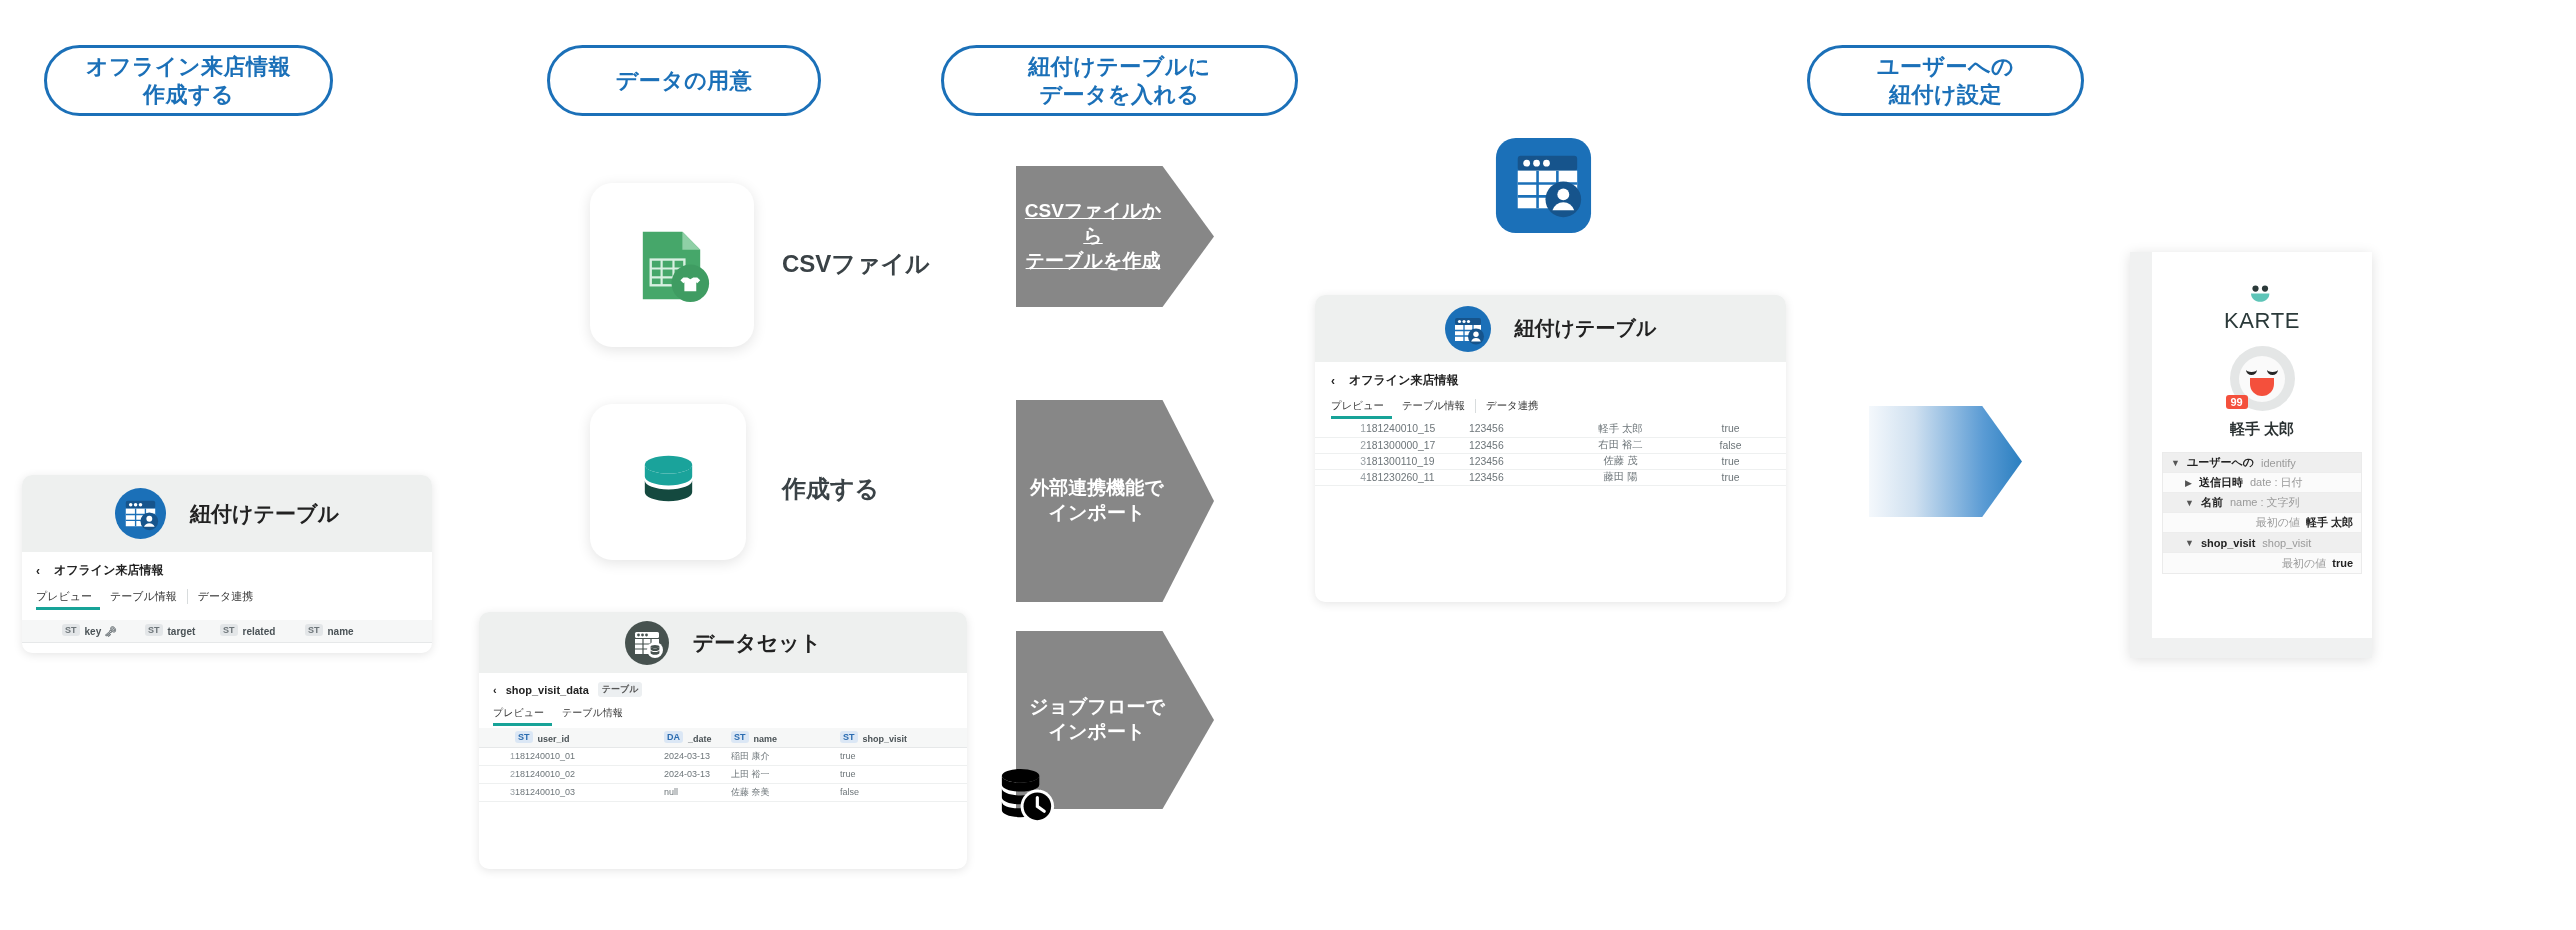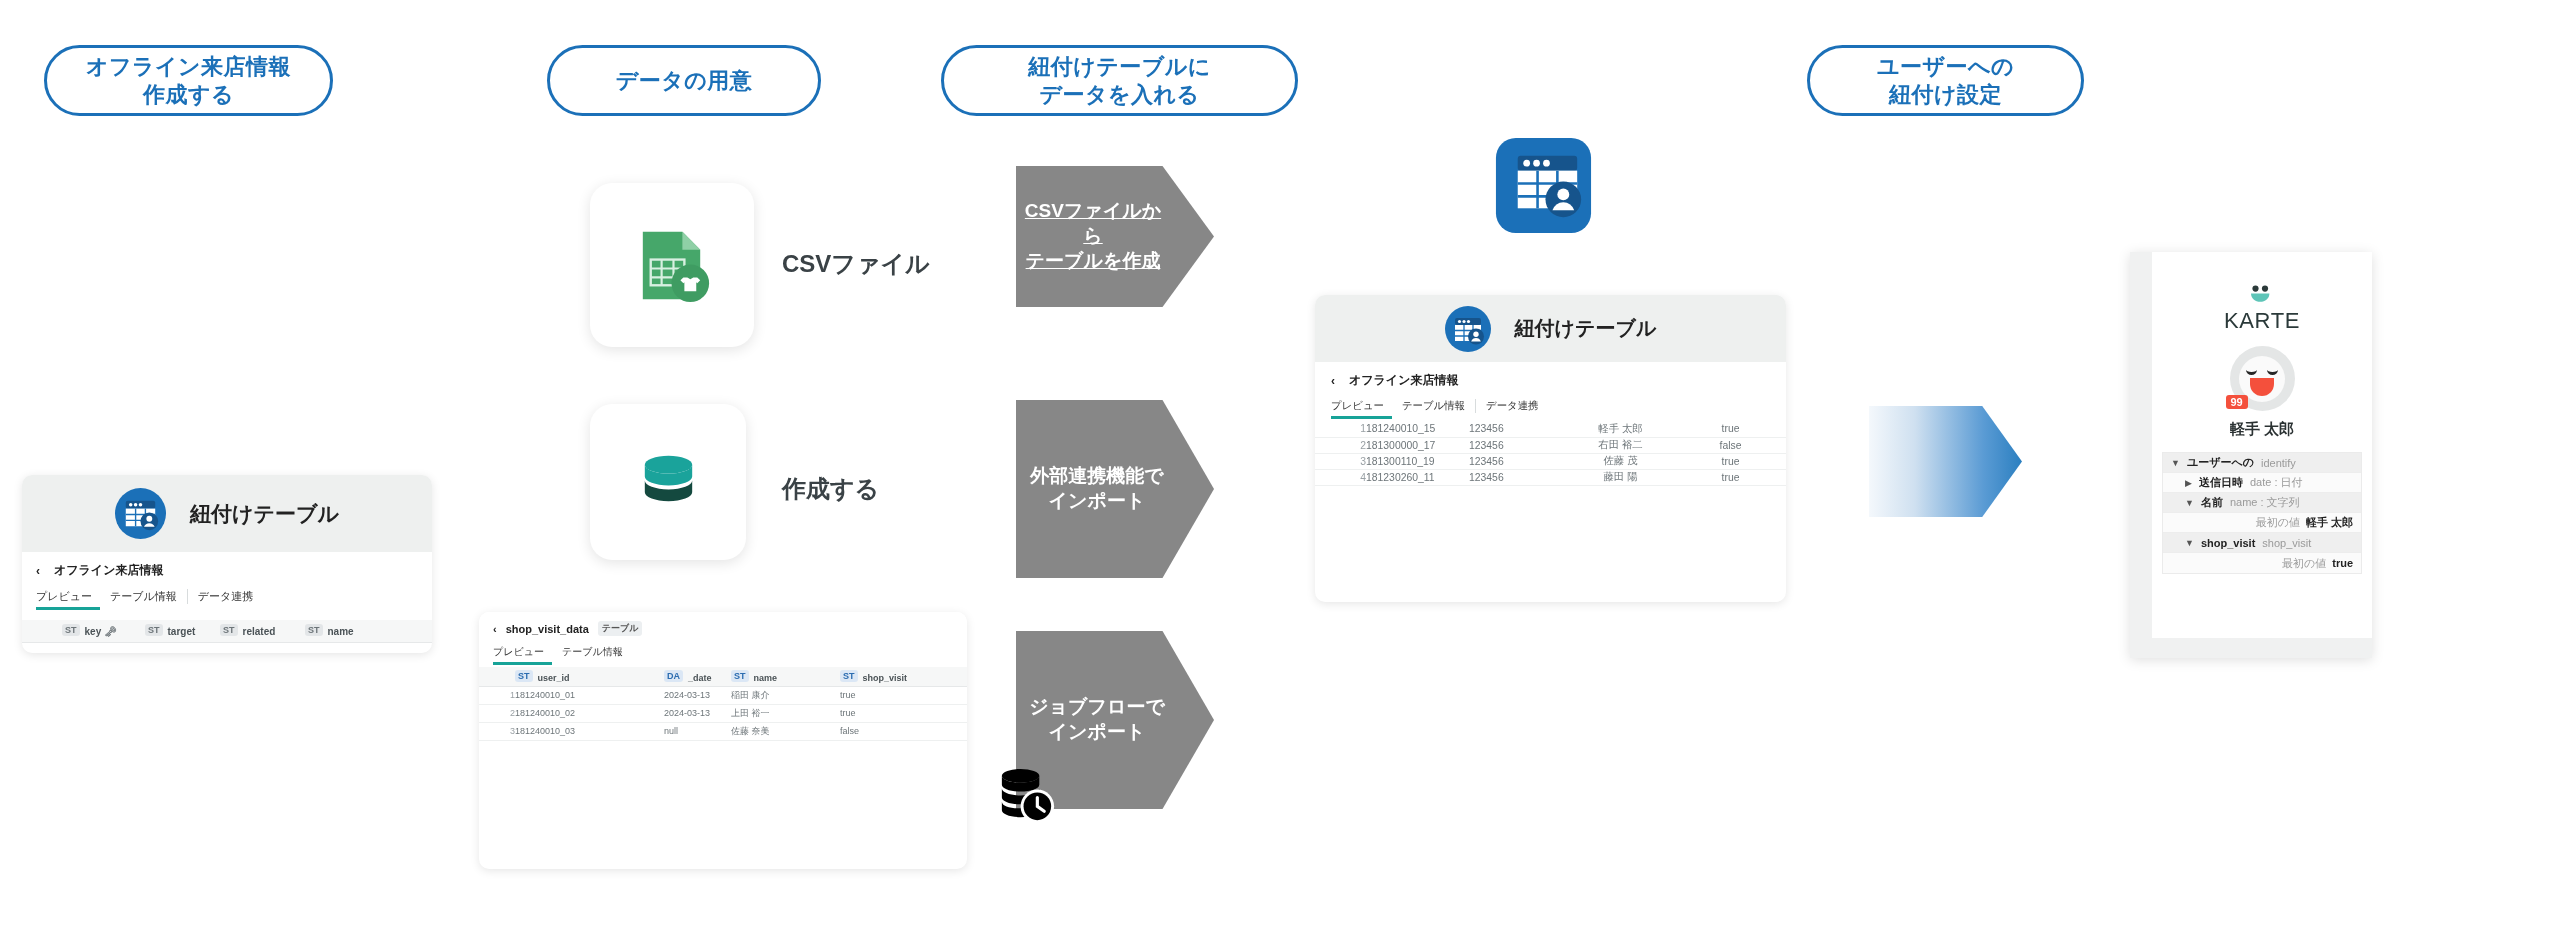--- a/index.html
+++ b/index.html
@@ -252,20 +252,38 @@
     <svg viewBox="0 0 76 76" width="75" height="75">
       <ellipse cx="38" cy="20" rx="24" ry="9" fill="#1aa39b"></ellipse>
       <path d="M14 20v12c0 5 10.7 9 24 9s24-4 24-9V20c0 5-10.7 9-24 9s-24-4-24-9z" fill="#1aa39b"></path>
       <path d="M14 36v12c0 5 10.7 9 24 9s24-4 24-9V36c0 5-10.7 9-24 9s-24-4-24-9z" fill="#14493f"></path>
     </svg>
   </span>
 </div>
 <div class="abs icon-label" style="left:782px;top:473px;">作成する</div>
 
 <div class="abs card" style="left:479px;top:612px;width:488px;height:257px;">
+  <div class="card-head" style="height:61px;">
+    <span style="display:inline-block;width:44px;height:44px;">
+      <svg viewBox="0 0 44 44" width="44" height="44">
+        <circle cx="22" cy="22" r="22" fill="#47524f"></circle>
+        <rect x="10" y="11" width="24" height="6" rx="1.5" fill="#fff"></rect>
+        <circle cx="13.5" cy="14" r="1.4" fill="#47524f"></circle>
+          <circle cx="17.5" cy="14" r="1.4" fill="#47524f"></circle>
+          <circle cx="21.5" cy="14" r="1.4" fill="#47524f"></circle>
+        <rect x="10" y="18" width="24" height="15" fill="#fff"></rect>
+        <path d="M18 18v15M26 18v15M10 23h24M10 28h24" stroke="#47524f" stroke-width="1.2"></path>
+        <circle cx="30" cy="29" r="8" fill="#fff"></circle>
+        <ellipse cx="30" cy="25.6" rx="4.4" ry="1.7" fill="#47524f"></ellipse>
+        <path d="M25.6 25.6v2.6c0 1 2 1.8 4.4 1.8s4.4-.8 4.4-1.8v-2.6c0 1-2 1.8-4.4 1.8s-4.4-.8-4.4-1.8z" fill="#47524f"></path>
+        <path d="M25.6 29.3v2.6c0 1 2 1.8 4.4 1.8s4.4-.8 4.4-1.8v-2.6c0 1-2 1.8-4.4 1.8s-4.4-.8-4.4-1.8z" fill="#47524f"></path>
+      </svg>
+    </span>
+    <span class="title" style="font-size:21px;">データセット</span>
+  </div>
   <div class="card-body" style="padding:9px 14px 0 14px;">
     <div class="crumb" style="font-size:11px;gap:9px;">
       <span class="chev">‹</span>
       <span>shop_visit_data</span>
       <span class="tag" style="font-size:9px;">テーブル</span>
     </div>
     <div class="tabs" style="font-size:10px;margin-top:9px;">
       <div class="tab active" style="padding:0 8px 0 0;">
         <span>プレビュー</span>
       </div>
@@ -312,21 +330,21 @@
       <td>false</td>
     </tr>
   </tbody>
     </table>
 </div>
 
 <div class="abs chevarrow" style="left:1016px;top:166px;width:198px;height:141px;font-size:19px;">
   <span style="white-space:pre-line;margin-right:44px;text-decoration:underline;">CSVファイルから
 テーブルを作成</span>
 </div>
-<div class="abs chevarrow" style="left:1016px;top:400px;width:198px;height:178px;font-size:19px;">
+<div class="abs chevarrow" style="left:1016px;top:400px;width:198px;height:202px;font-size:19px;">
   <span style="white-space:pre-line;margin-right:36px;">外部連携機能で
 インポート</span>
 </div>
 <div class="abs chevarrow" style="left:1016px;top:631px;width:198px;height:178px;font-size:19px;">
   <span style="white-space:pre-line;margin-right:36px;">ジョブフローで
 インポート</span>
 </div>
 
 <div class="abs" style="left:993px;top:762px;width:67px;height:67px;">
   <svg viewBox="0 0 68 68" width="67" height="67">

